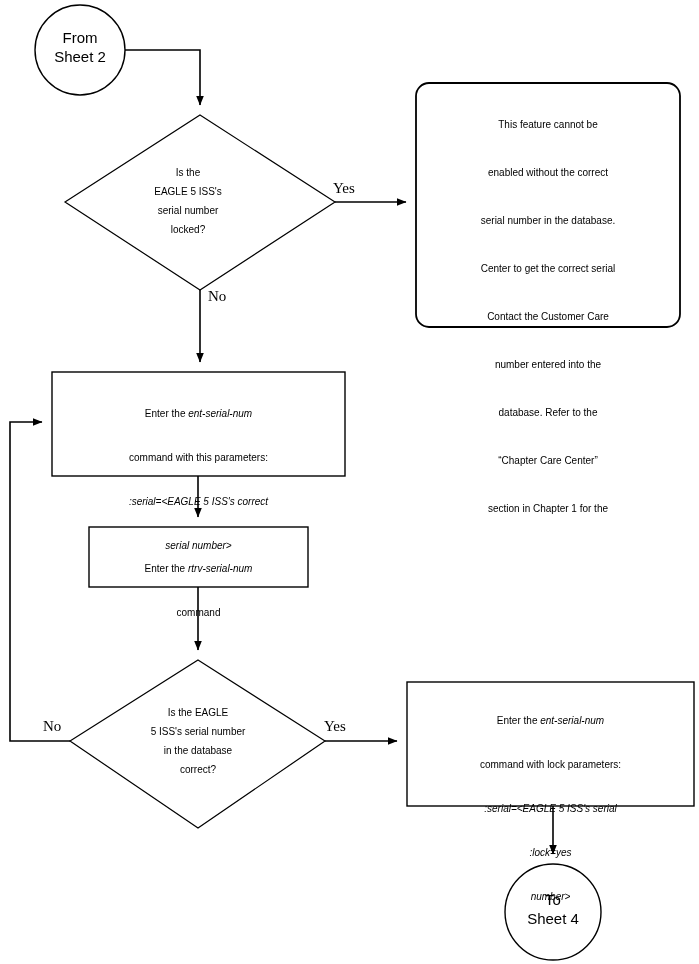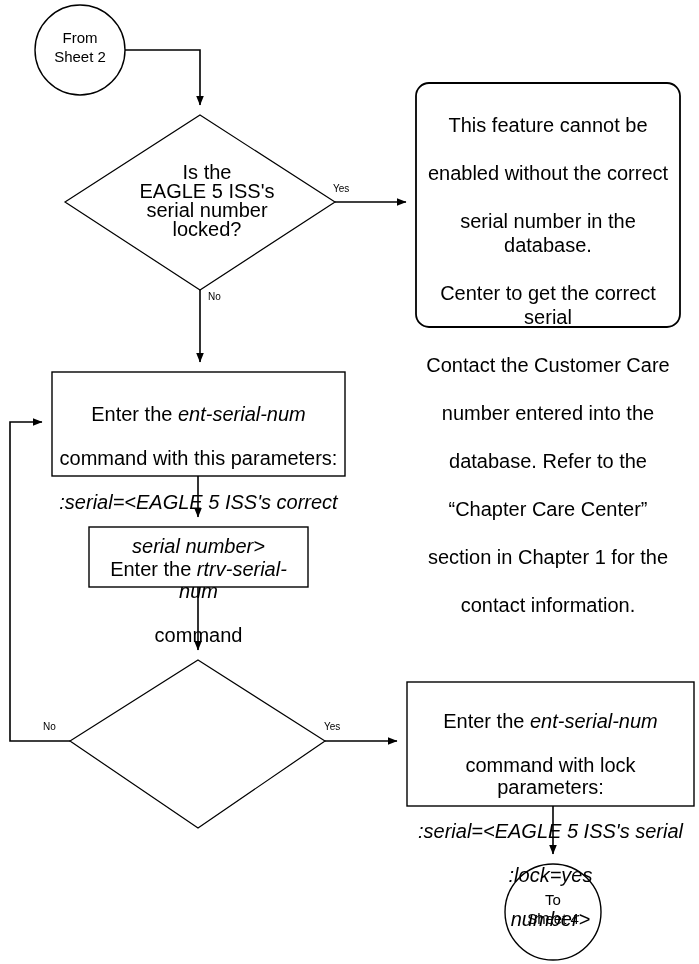--- a/index.html
+++ b/index.html
@@ -23,30 +23,30 @@
     position: absolute;
     left: 0;
     top: 0;
     width: 699px;
     height: 964px;
   }
   .node-text {
     position: absolute;
     text-align: center;
     font-family: "Liberation Sans", sans-serif;
-    font-size: 20px;
+    font-size: 10px;
     line-height: 19px;
     color: #000000;
     white-space: pre-line;
     pointer-events: none;
   }
   .edge-label {
     position: absolute;
-    font-family: Liberation Sans, sans-serif;
-    font-size: 10px;
+    font-family: Liberation Serif, serif;
+    font-size: 15px;
     line-height: 17px;
     color: #000000;
   }
   .terminator-label {
     font-size: 15px;
     line-height: 19px;
   }
   .cmd {
     font-style: italic;
   }
@@ -95,53 +95,56 @@
     <path d="M 325 741 L 397 741" fill="none" stroke="#000000" stroke-width="1.6" marker-end="url(#arrowhead)"></path>
 
     <path d="M 70 741 L 10 741 L 10 422 L 42 422" fill="none" stroke="#000000" stroke-width="1.6" marker-end="url(#arrowhead)"></path>
 
     <path d="M 553 806 L 553 854" fill="none" stroke="#000000" stroke-width="1.6" marker-end="url(#arrowhead)"></path>
   </svg>
 
   <div class="node-text terminator-label" style="left:30px; top:28px; width:100px;">From
 Sheet 2</div>
 
-  <div class="node-text" style="left:97px; top:163px; width:220px;">Is the
+  <div class="node-text" style="left:78px; top:163px; width:220px;">Is the
 EAGLE 5 ISS's
 serial number
 locked?</div>
 
   <div class="edge-label" style="left:333px; top:180px;">Yes</div>
   <div class="edge-label" style="left:208px; top:288px;">No</div>
 
   <div class="node-text" style="left:420px; top:89px; width:256px; line-height:24px;">
     <div>This feature cannot be</div>
     <div>enabled without the correct</div>
     <div>serial number in the database.</div>
     <div>Center to get the correct serial</div>
     <div>Contact the Customer Care</div>
     <div>number entered into the</div>
     <div>database. Refer to the</div>
     <div>“Chapter Care Center”</div>
     <div>section in Chapter 1 for the</div>
-    <div>contact information.</div>
   </div>
 
   <div class="node-text" style="left:58px; top:381px; width:281px; line-height:22px;">
     <div><span>Enter the </span><span class="cmd">ent-serial-num</span></div>
     <div>command with this parameters:</div>
     <div class="param">:serial=&lt;EAGLE 5 ISS's correct</div>
     <div class="param">serial number&gt;</div>
   </div>
 
   <div class="node-text" style="left:93px; top:536px; width:211px; line-height:22px;">
     <div><span>Enter the </span><span class="cmd">rtrv-serial-num</span></div>
     <div>command</div>
   </div>
 
+  <div class="node-text" style="left:83px; top:703px; width:230px;">Is the EAGLE
+5 ISS's serial number
+in the database
+correct?</div>
 
   <div class="edge-label" style="left:324px; top:718px;">Yes</div>
   <div class="edge-label" style="left:43px; top:718px;">No</div>
 
   <div class="node-text" style="left:411px; top:688px; width:279px; line-height:22px;">
     <div><span>Enter the </span><span class="cmd">ent-serial-num</span></div>
     <div>command with lock parameters:</div>
     <div class="param">:serial=&lt;EAGLE 5 ISS's serial</div>
     <div class="param">:lock=yes</div>
     <div class="param">number&gt;</div>

